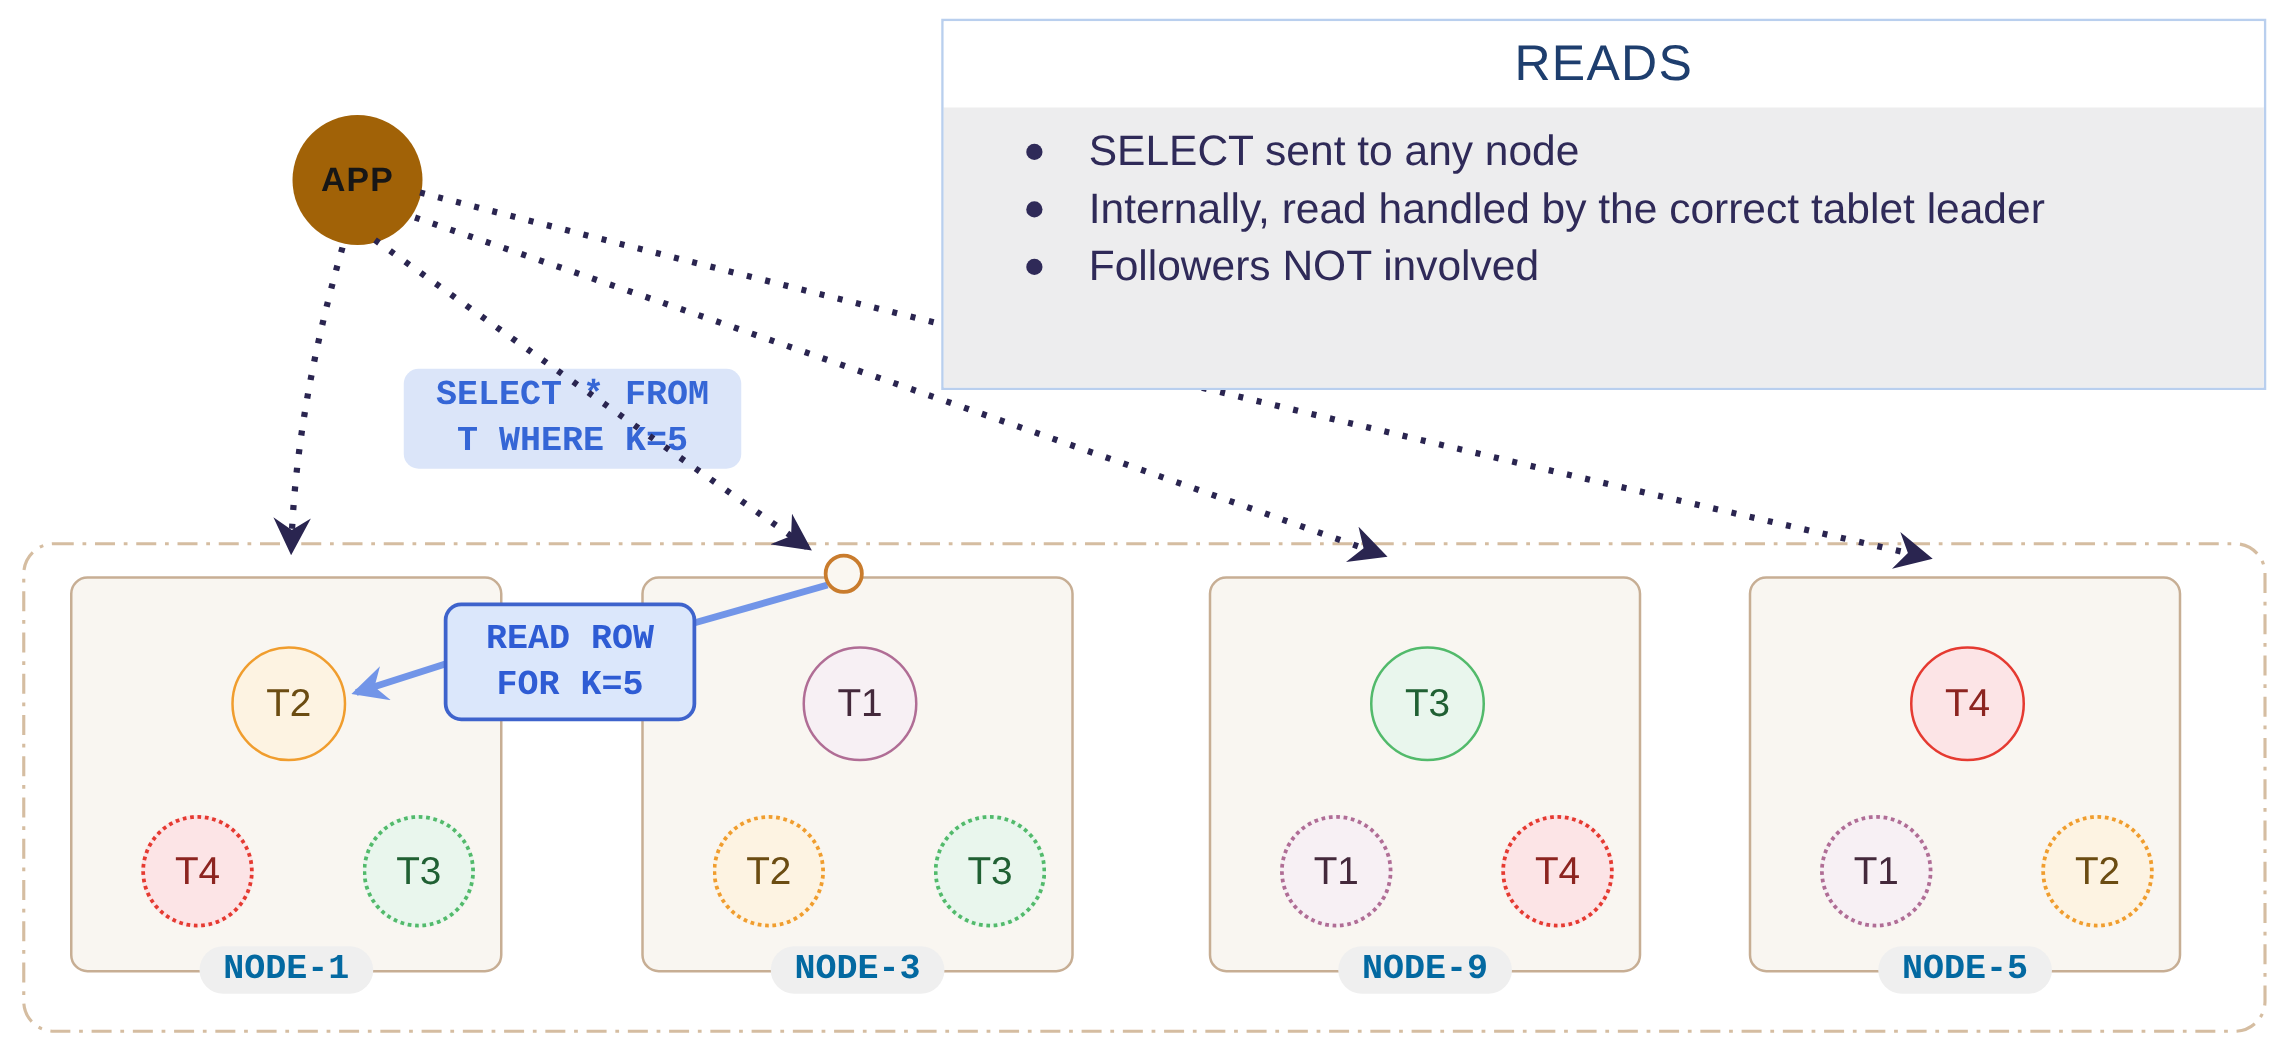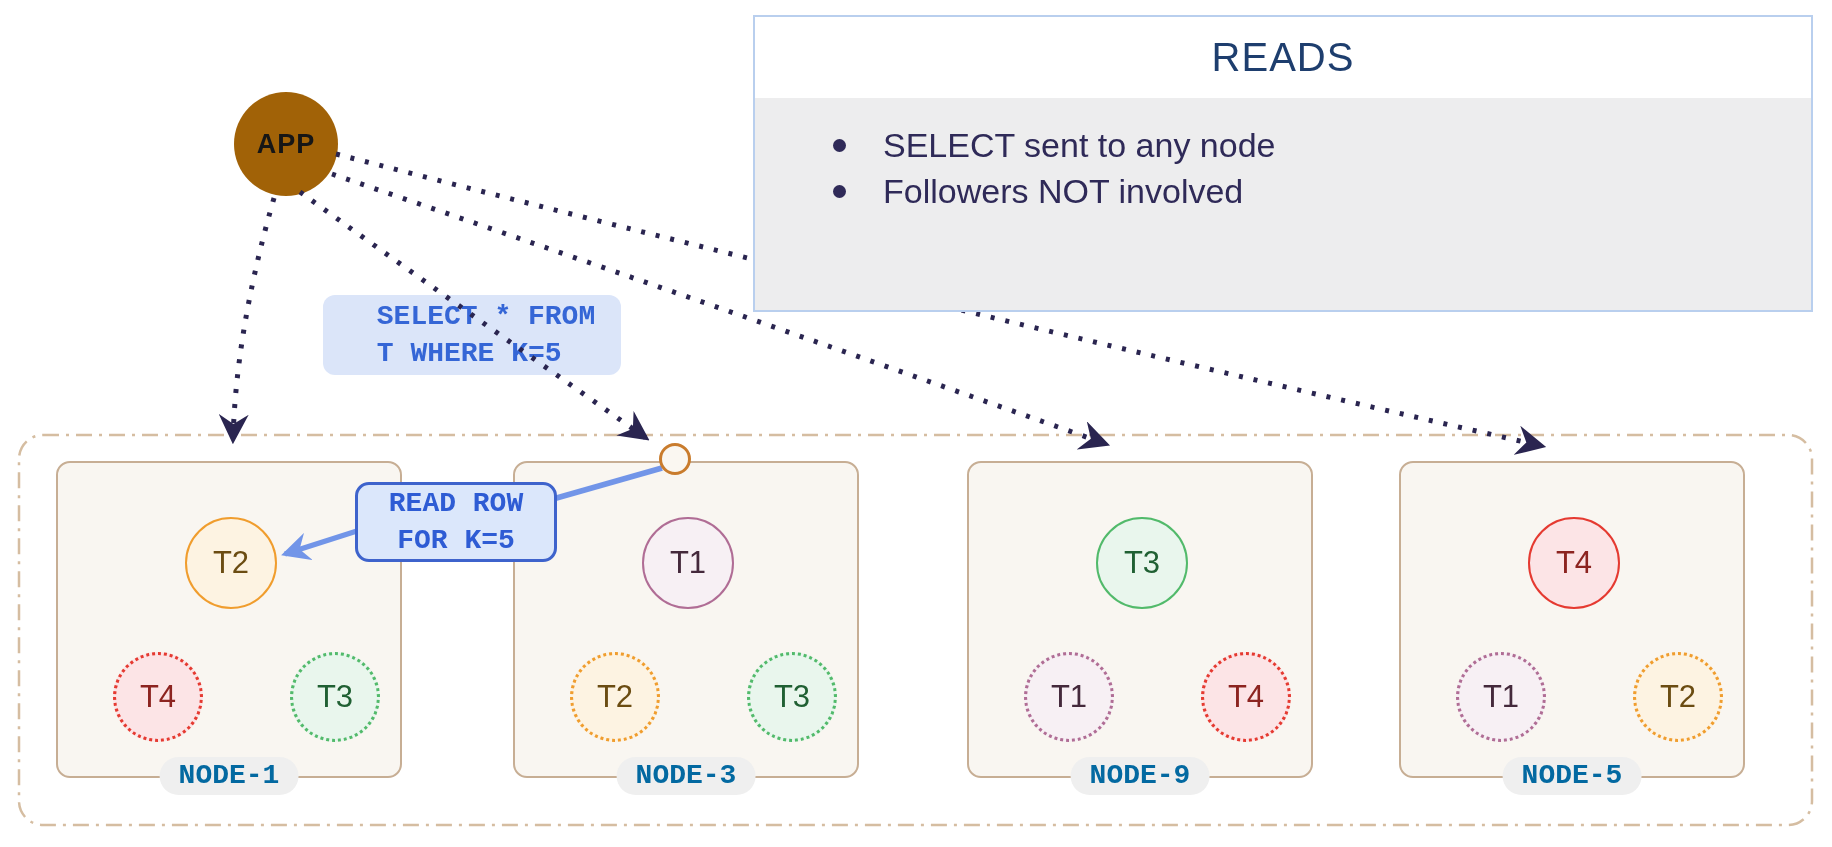--- a/index.html
+++ b/index.html
@@ -18,43 +18,43 @@
 
   
   svg.wires{position:absolute;left:0;top:0;z-index:5;pointer-events:none;}
   svg.base{position:absolute;left:0;top:0;z-index:0;pointer-events:none;}
 
   
   .reads-panel{
     position:absolute;left:753px;top:15px;width:1060px;height:297px;box-sizing:border-box;
     background:#ffffff;border:2px solid #b9cfee;z-index:10;display:flex;flex-direction:column;
   }
-  .reads-header{height:81px;display:flex;align-items:center;justify-content:center;background:#ffffff;text-align:center;}
+  .reads-header{height:69px;display:flex;align-items:center;justify-content:center;background:#ffffff;text-align:center;}
   .reads-title{font-size:40px;font-weight:500;color:#1e3e6e;letter-spacing:1px;}
   .reads-body{flex:1;background:#ededee;padding:12px 20px 0 64px;}
-  .reads-body ul{list-style:none;margin:12px;padding:0;}
+  .reads-body ul{list-style:none;margin:0;padding:0;}
   .reads-body li{
     position:relative;padding-left:52px;font-size:34px;line-height:46px;color:#2f2a58;
     white-space:nowrap;
   }
   .reads-body li::before{
     content:"";position:absolute;left:2px;top:17px;width:13px;height:13px;border-radius:50%;
     background:#2f2a58;
   }
 
   
   .query-label{
     position:absolute;left:323px;top:295px;width:270px;height:80px;border-radius:12px;
-    background:#dbe5f9;z-index:1;display:flex;align-items:center;justify-content:center;text-align:left;
-    font-weight:bold;font-size:28px;line-height:37px;color:#3566d6;white-space:pre-line;padding-left:28px;
+    background:#dbe5f9;z-index:1;display:flex;align-items:center;justify-content:center;text-align:center;
+    font-weight:bold;font-size:28px;line-height:37px;color:#3566d6;white-space:pre-line;
   }
 
   
   .read-row-label{
-    position:absolute;left:355px;top:482px;width:202px;height:80px;box-sizing:border-box;border-radius:14px;
+    position:absolute;left:355px;top:482px;width:202px;height:95px;box-sizing:border-box;border-radius:14px;
     background:#dbe7fb;border:3px solid #3e63cc;z-index:10;display:flex;align-items:center;justify-content:center;
     text-align:center;font-weight:bold;font-size:28px;line-height:37px;color:#2e5cd4;white-space:pre-line;
   }
 
   
   .node{
     position:absolute;top:461px;width:346px;height:317px;box-sizing:border-box;z-index:2;
     background:#f9f6f1;border:2.5px solid #c7ae94;border-radius:14px;
   }
   .tablet{
@@ -141,18 +141,19 @@
   <div class="read-row-label mono">READ ROW
 FOR K=5</div>
 
   <div class="reads-panel">
     <div class="reads-header">
       <span class="reads-title">READS</span>
     </div>
     <div class="reads-body">
       <ul id="reads-bullets">
           <li>SELECT sent to any node</li>
+          <li>Internally, read handled by the correct tablet leader</li>
           <li>Followers NOT involved</li>
         </ul>
     </div>
   </div>
 
 </div>
 
 </body></html>

